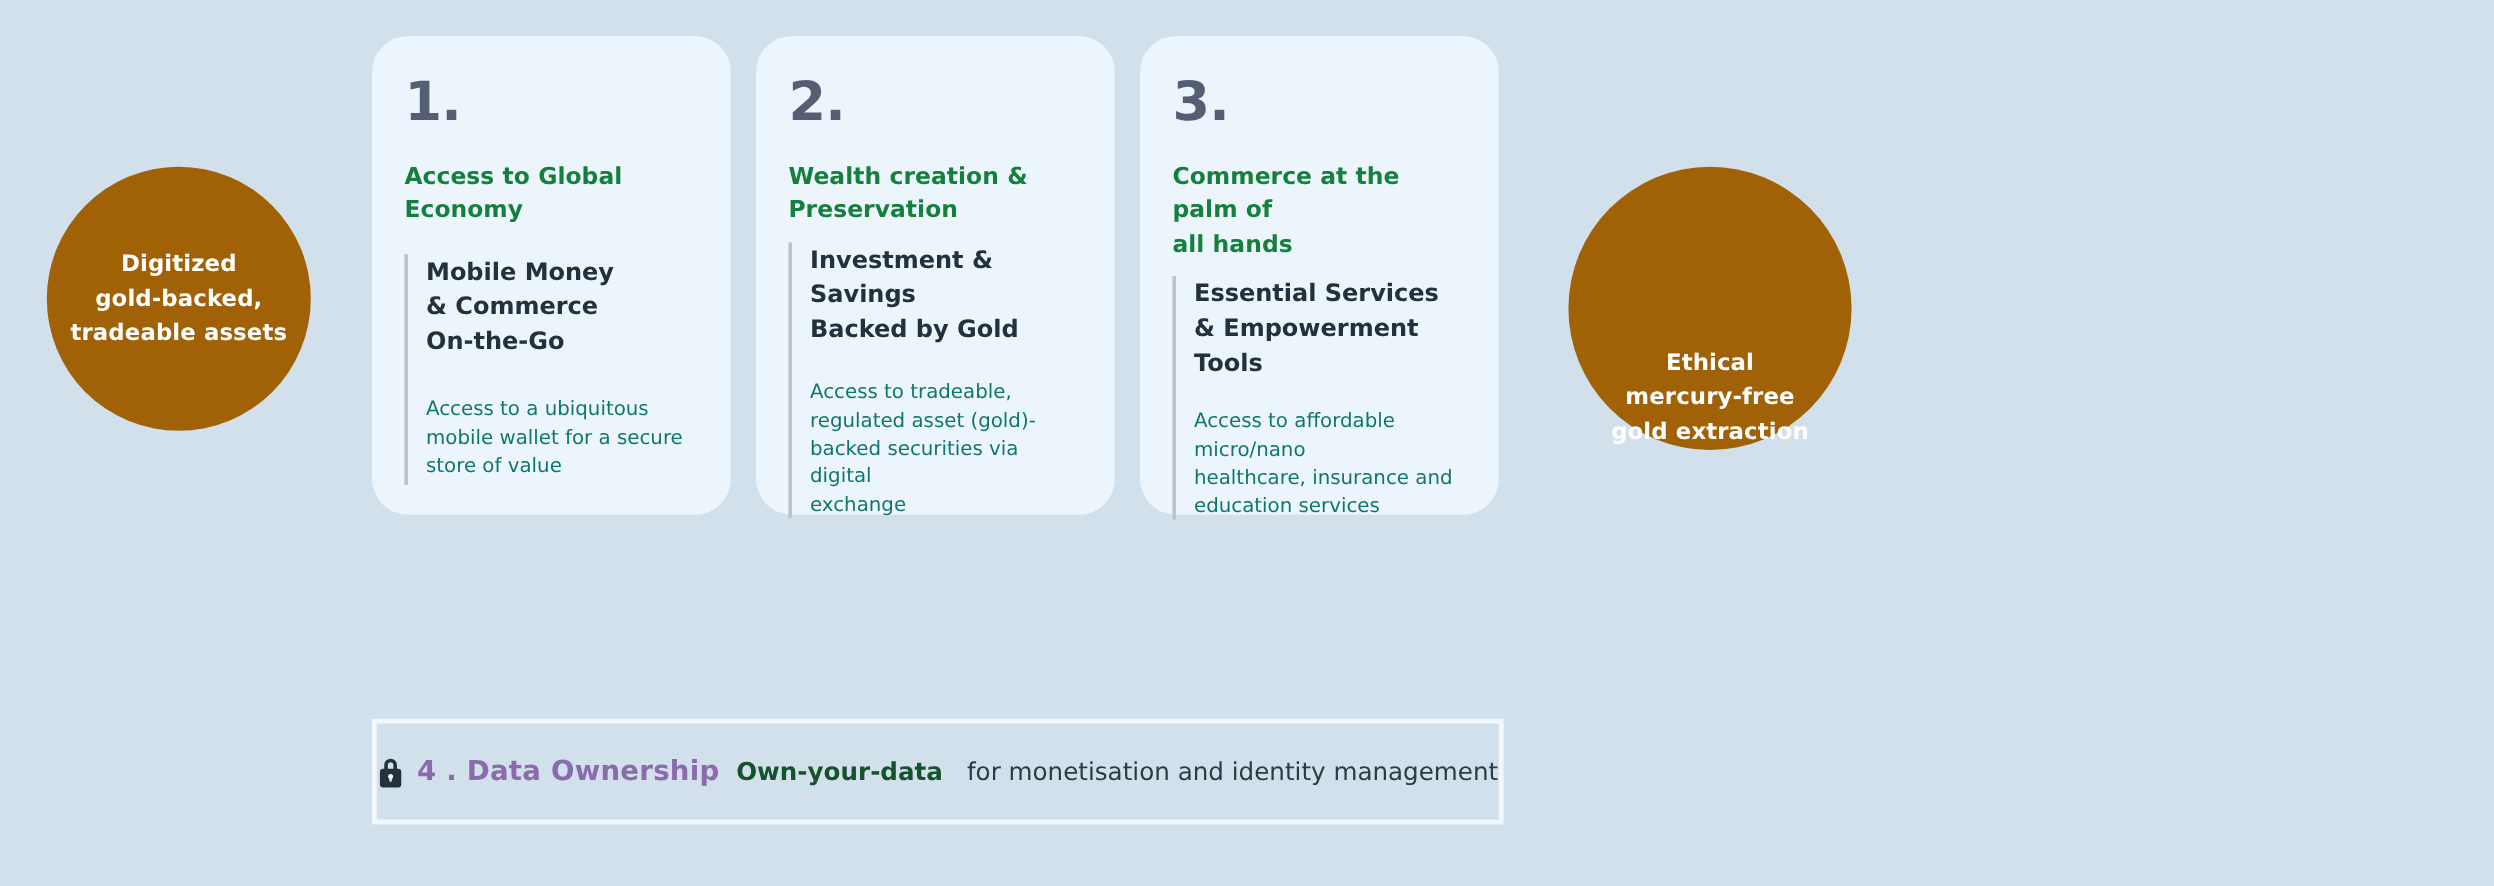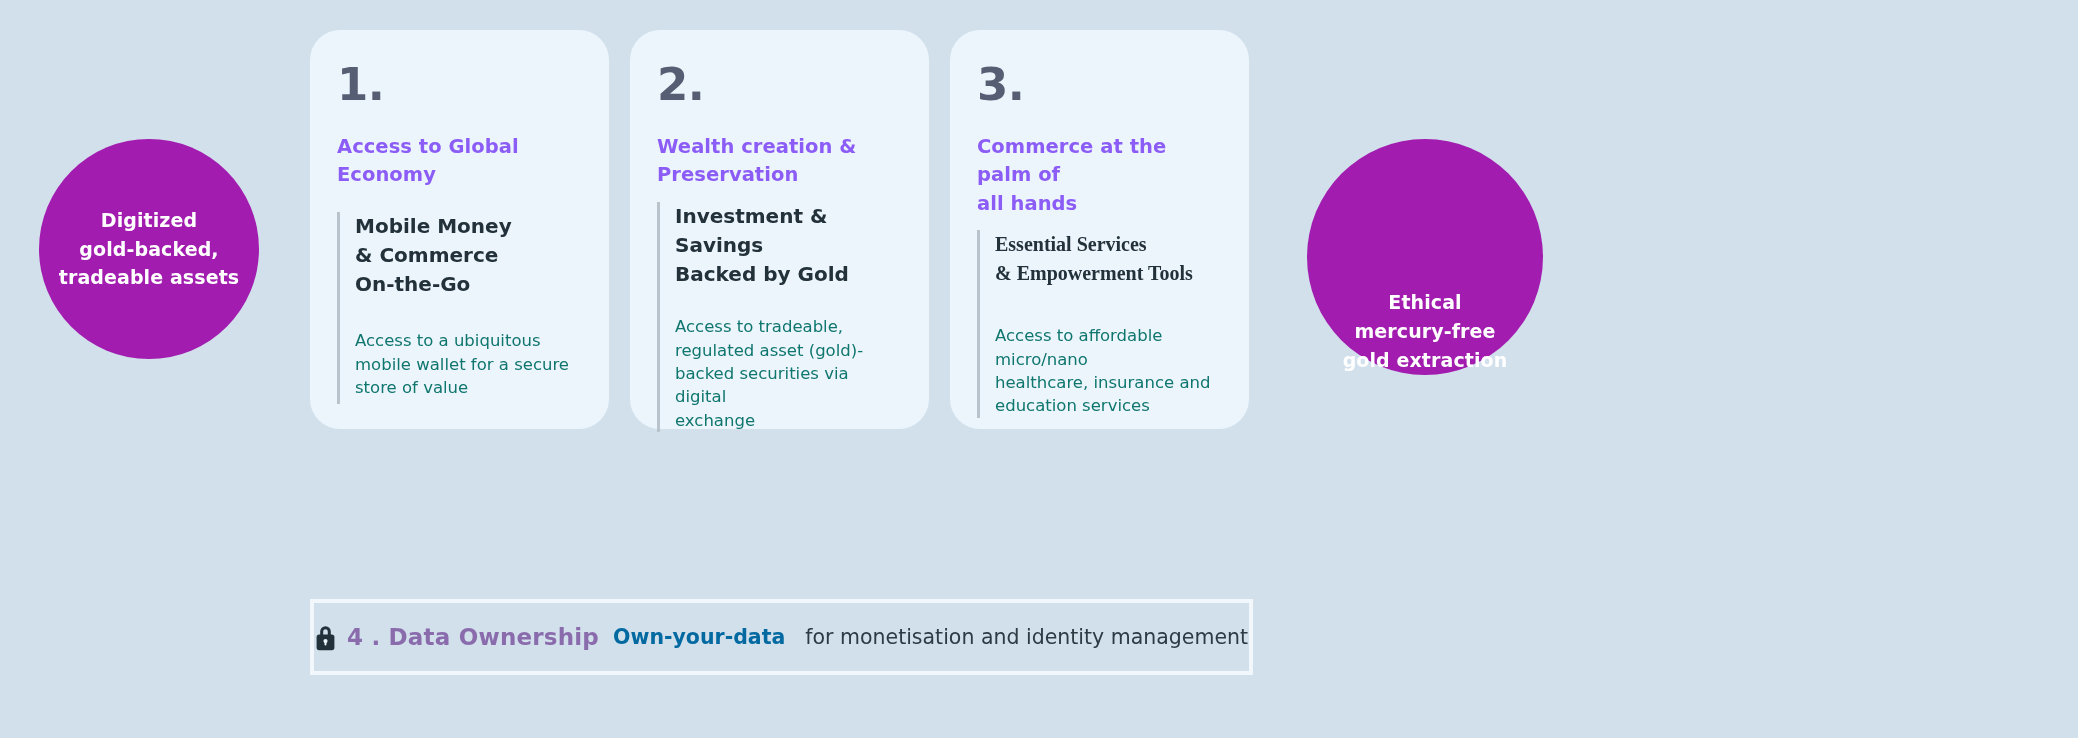--- a/index.html
+++ b/index.html
@@ -17,21 +17,21 @@
 
   .stage {
     position: absolute;
     inset: 0;
   }
 
   
   .circle {
     position: absolute;
     border-radius: 50%;
-    background: #a21caf;
+    background: #a16207;
     display: flex;
     align-items: center;
     justify-content: center;
     text-align: center;
   }
   .circle .circle-text {
     color: #ffffff;
     font-weight: bold;
     font-size: 19px;
     line-height: 1.52;
@@ -71,21 +71,21 @@
   }
   .card-number {
     color: #565e73;
     font-size: 45px;
     font-weight: bold;
     line-height: 1;
     letter-spacing: -0.5px;
     margin: 0 0 26px 0;
   }
   .card-subtitle {
-    color: #8b5cf6;
+    color: #15803d;
     font-size: 19.5px;
     font-weight: bold;
     line-height: 1.45;
     margin: 0 0 22px 0;
     white-space: pre-line;
     letter-spacing: 0.05px;
   }
   .card-body {
     display: flex;
     align-items: flex-start;
@@ -117,36 +117,36 @@
     white-space: pre-line;
     font-weight: normal;
   }
   
   .card.c1 .accent-rule { min-height: 192px; }
   .card.c2 .accent-rule { min-height: 182px; }
   .card.c3 .accent-rule { min-height: 172px; }
   .card.c2 .card-number, .card.c3 .card-number { margin-bottom: 26px; }
   .card.c1 .item-title { margin-bottom: 30px; }
   .card.c2 .item-title { }
-  .card.c3 .item-title { margin-bottom: 36px; font-family: Liberation Serif, serif; }
+  .card.c3 .item-title { margin-bottom: 22px; }
   .card.c2 .card-body, .card.c3 .card-body { margin-top: -10px; }
 
   
   #banner {
     position: absolute;
     left: 310px;
     top: 599px;
     width: 943px;
-    height: 76px;
+    height: 88px;
     box-sizing: border-box;
     border: 4px solid #f2f7fb;
     background: transparent;
     display: flex;
     align-items: center;
-    justify-content: flex-start;
+    justify-content: center;
   }
   .banner-inner {
     display: flex;
     align-items: center;
     gap: 0;
     white-space: nowrap;
   }
   .lock-icon {
     display: inline-block;
     width: 23px;
@@ -155,21 +155,21 @@
     flex: 0 0 auto;
   }
   .banner-step {
     color: #8a6cad;
     font-size: 23px;
     font-weight: bold;
     margin-right: 14px;
     letter-spacing: 0.2px;
   }
   .banner-lead {
-    color: #0369a1;
+    color: #14532d;
     font-size: 20.5px;
     font-weight: bold;
   }
   .banner-rest {
     color: #2d3b44;
     font-size: 20.5px;
     font-weight: normal;
     margin-left: 20px;
   }
 </style>

